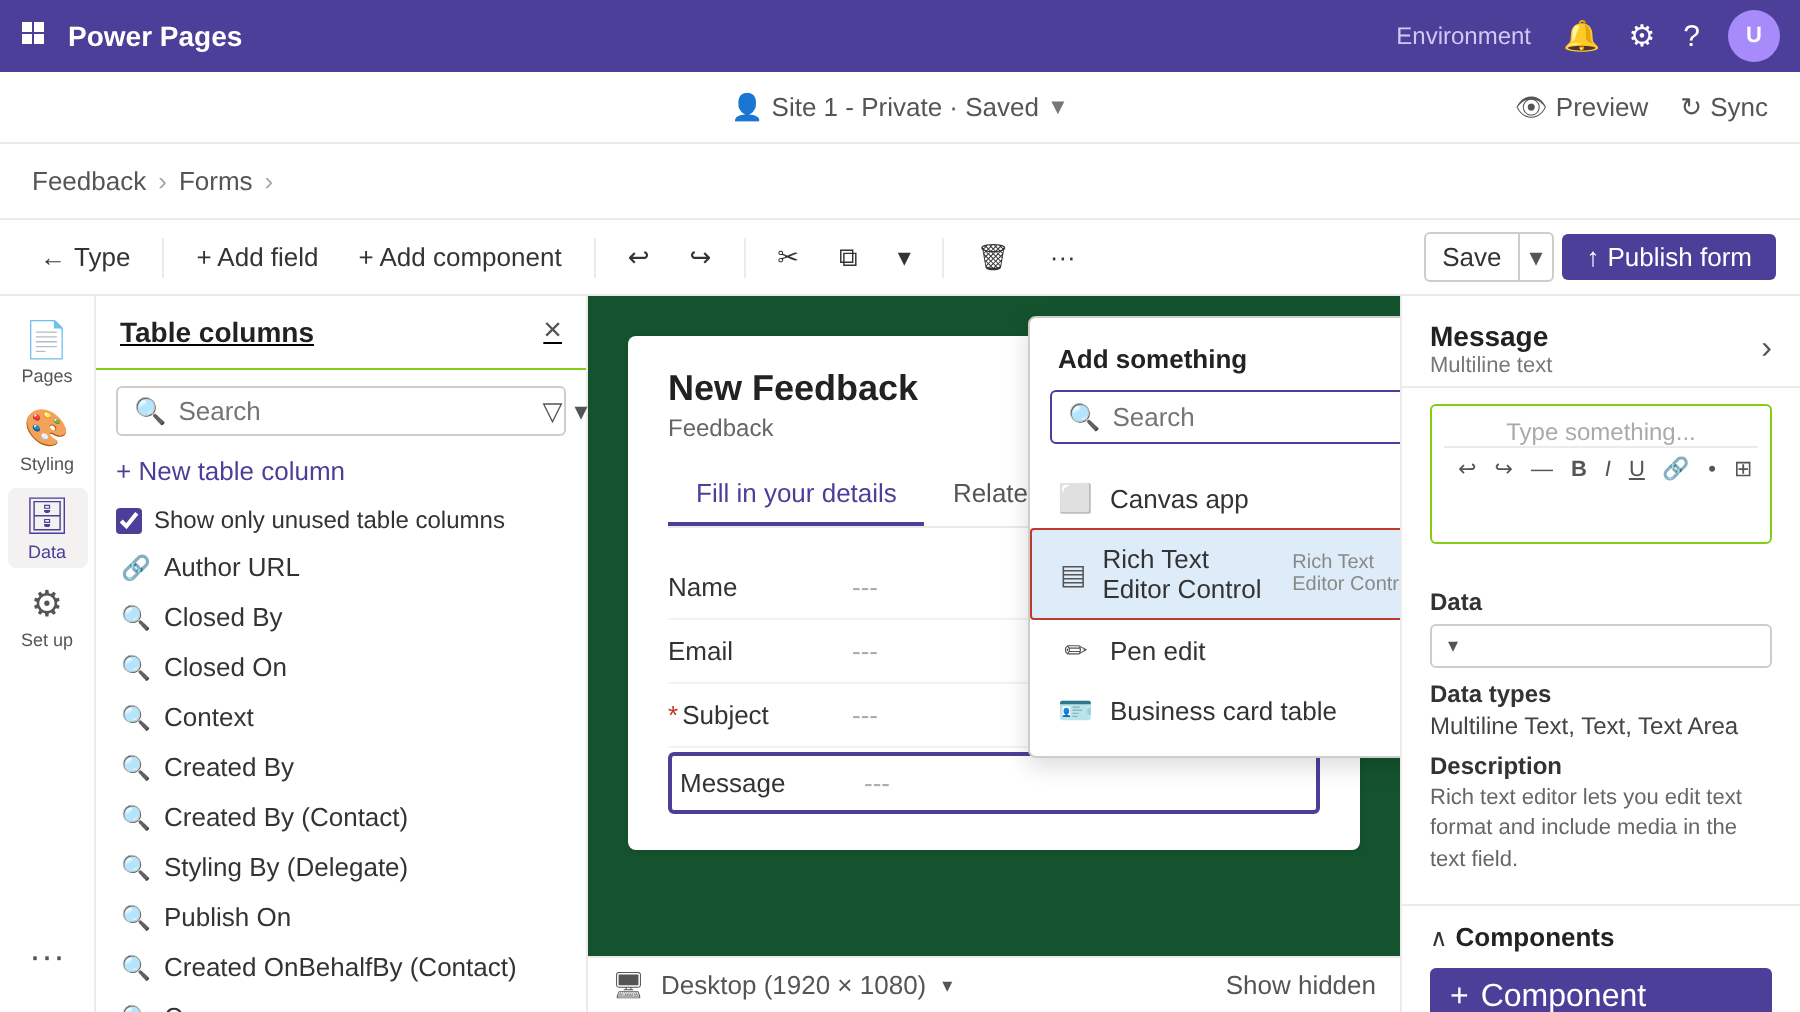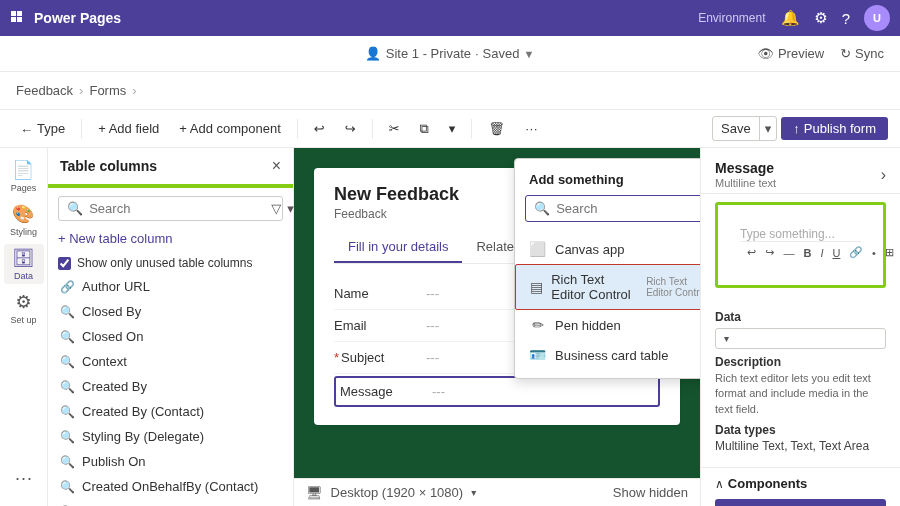--- a/index.html
+++ b/index.html
@@ -89,21 +89,21 @@
 
     
     .table-columns-panel {
       width: 246px;
       background: white;
       border-right: 1px solid #edebe9;
       display: flex;
       flex-direction: column;
       flex-shrink: 0;
     }
-    .panel-header { display: flex; align-items: center; padding: 10px 12px; border-bottom: 4px solid #84cc16; }
+    .panel-header { display: flex; align-items: center; padding: 10px 12px; border-bottom: 1px solid #84cc16; text-decoration: underline; }
     .panel-title { font-size: 14px; font-weight: 600; color: #222; flex: 1; }
     .panel-close { cursor: pointer; color: #555; font-size: 16px; line-height: 1; }
     .panel-search { display: flex; align-items: center; margin: 8px 10px 4px; border: 1px solid #d0ccc8; border-radius: 3px; padding: 4px 8px; gap: 6px; }
     .panel-search input { border: none; outline: none; flex: 1; font-size: 13px; color: #333; }
     .panel-search-icon { color: #777; font-size: 13px; }
     .panel-filter-icon { color: #555; font-size: 13px; cursor: pointer; }
     .panel-actions { display: flex; align-items: center; padding: 6px 10px; gap: 8px; }
     .panel-add-col { display: flex; align-items: center; gap: 4px; color: #4b3f99; cursor: pointer; font-size: 13px; }
     .panel-checkbox-row { display: flex; align-items: center; gap: 6px; padding: 4px 10px; }
     .panel-checkbox-row input[type=checkbox] { accent-color: #4b3f99; width: 13px; height: 13px; }
@@ -171,21 +171,21 @@
       display: flex;
       flex-direction: column;
       flex-shrink: 0;
       overflow-y: auto;
     }
     .right-panel-header { display: flex; align-items: center; padding: 12px 14px 4px; border-bottom: 1px solid #edebe9; }
     .rph-title { font-size: 14px; font-weight: 600; color: #222; flex: 1; }
     .rph-sub { font-size: 11px; color: #777; margin-top: 1px; }
     .rph-chevron { color: #555; cursor: pointer; font-size: 16px; }
     .rp-section { padding: 8px 14px; }
-    .rp-text-editor { border: 3px solid #84cc16; border-radius: 3px; min-height: 70px; padding: 22px; font-size: 12px; color: #aaa; }
+    .rp-text-editor { border: 1px solid #84cc16; border-radius: 3px; min-height: 70px; padding: 6px; font-size: 12px; color: #aaa; text-align: center; }
     .rp-editor-toolbar { display: flex; align-items: center; gap: 3px; padding: 3px 4px; border-top: 1px solid #edebe9; }
     .rp-et-btn { font-size: 11px; color: #555; cursor: pointer; padding: 1px 3px; }
     .rp-field { margin: 6px 0; }
     .rp-field-label { font-size: 12px; font-weight: 600; color: #333; margin-bottom: 2px; }
     .rp-field-value { font-size: 12px; color: #444; }
     .rp-field-desc { font-size: 11px; color: #666; line-height: 1.4; margin-top: 2px; }
     .rp-dropdown { display: flex; align-items: center; border: 1px solid #d0ccc8; border-radius: 3px; padding: 4px 8px; margin: 4px 0; }
     .rp-dropdown-val { flex: 1; font-size: 12px; color: #333; }
     .rp-dropdown-arrow { color: #555; font-size: 10px; }
     .rp-components-section { padding: 8px 14px; border-top: 1px solid #edebe9; }
@@ -416,21 +416,21 @@
             <span class="popup-item-icon">⬜</span>
             <span>Canvas app</span>
           </div>
           <div class="popup-item highlighted">
             <span class="popup-item-icon">▤</span>
             <span>Rich Text Editor Control</span>
             <span class="popup-tooltip">Rich Text Editor Control</span>
           </div>
           <div class="popup-item">
             <span class="popup-item-icon">✏</span>
-            <span>Pen hidden</span>
+            <span>Pen edit</span>
           </div>
           <div class="popup-item">
             <span class="popup-item-icon">🪪</span>
             <span>Business card table</span>
           </div>
         </div>
     </div>
   </div>
 
   <div class="right-panel">
@@ -458,26 +458,26 @@
       </div>
     </div>
     <div class="rp-section">
       <div class="rp-field">
         <div class="rp-field-label">Data</div>
         <div class="rp-dropdown">
           <span class="rp-dropdown-arrow">▾</span>
         </div>
       </div>
       <div class="rp-field">
+        <div class="rp-field-label">Data types</div>
+        <div class="rp-field-value">Multiline Text, Text, Text Area</div>
+      </div>
+      <div class="rp-field">
         <div class="rp-field-label">Description</div>
         <div class="rp-field-desc">Rich text editor lets you edit text format and include media in the text field.</div>
-      </div>
-      <div class="rp-field">
-        <div class="rp-field-label">Data types</div>
-        <div class="rp-field-value">Multiline Text, Text, Text Area</div>
       </div>
     </div>
     <div class="rp-components-section">
       <div class="rp-components-header">
         <span class="rp-components-chevron">∧</span>
         <span class="rp-components-title">Components</span>
       </div>
       <div class="rp-add-component-btn">
         <span>+</span>
         <span>Component</span>

